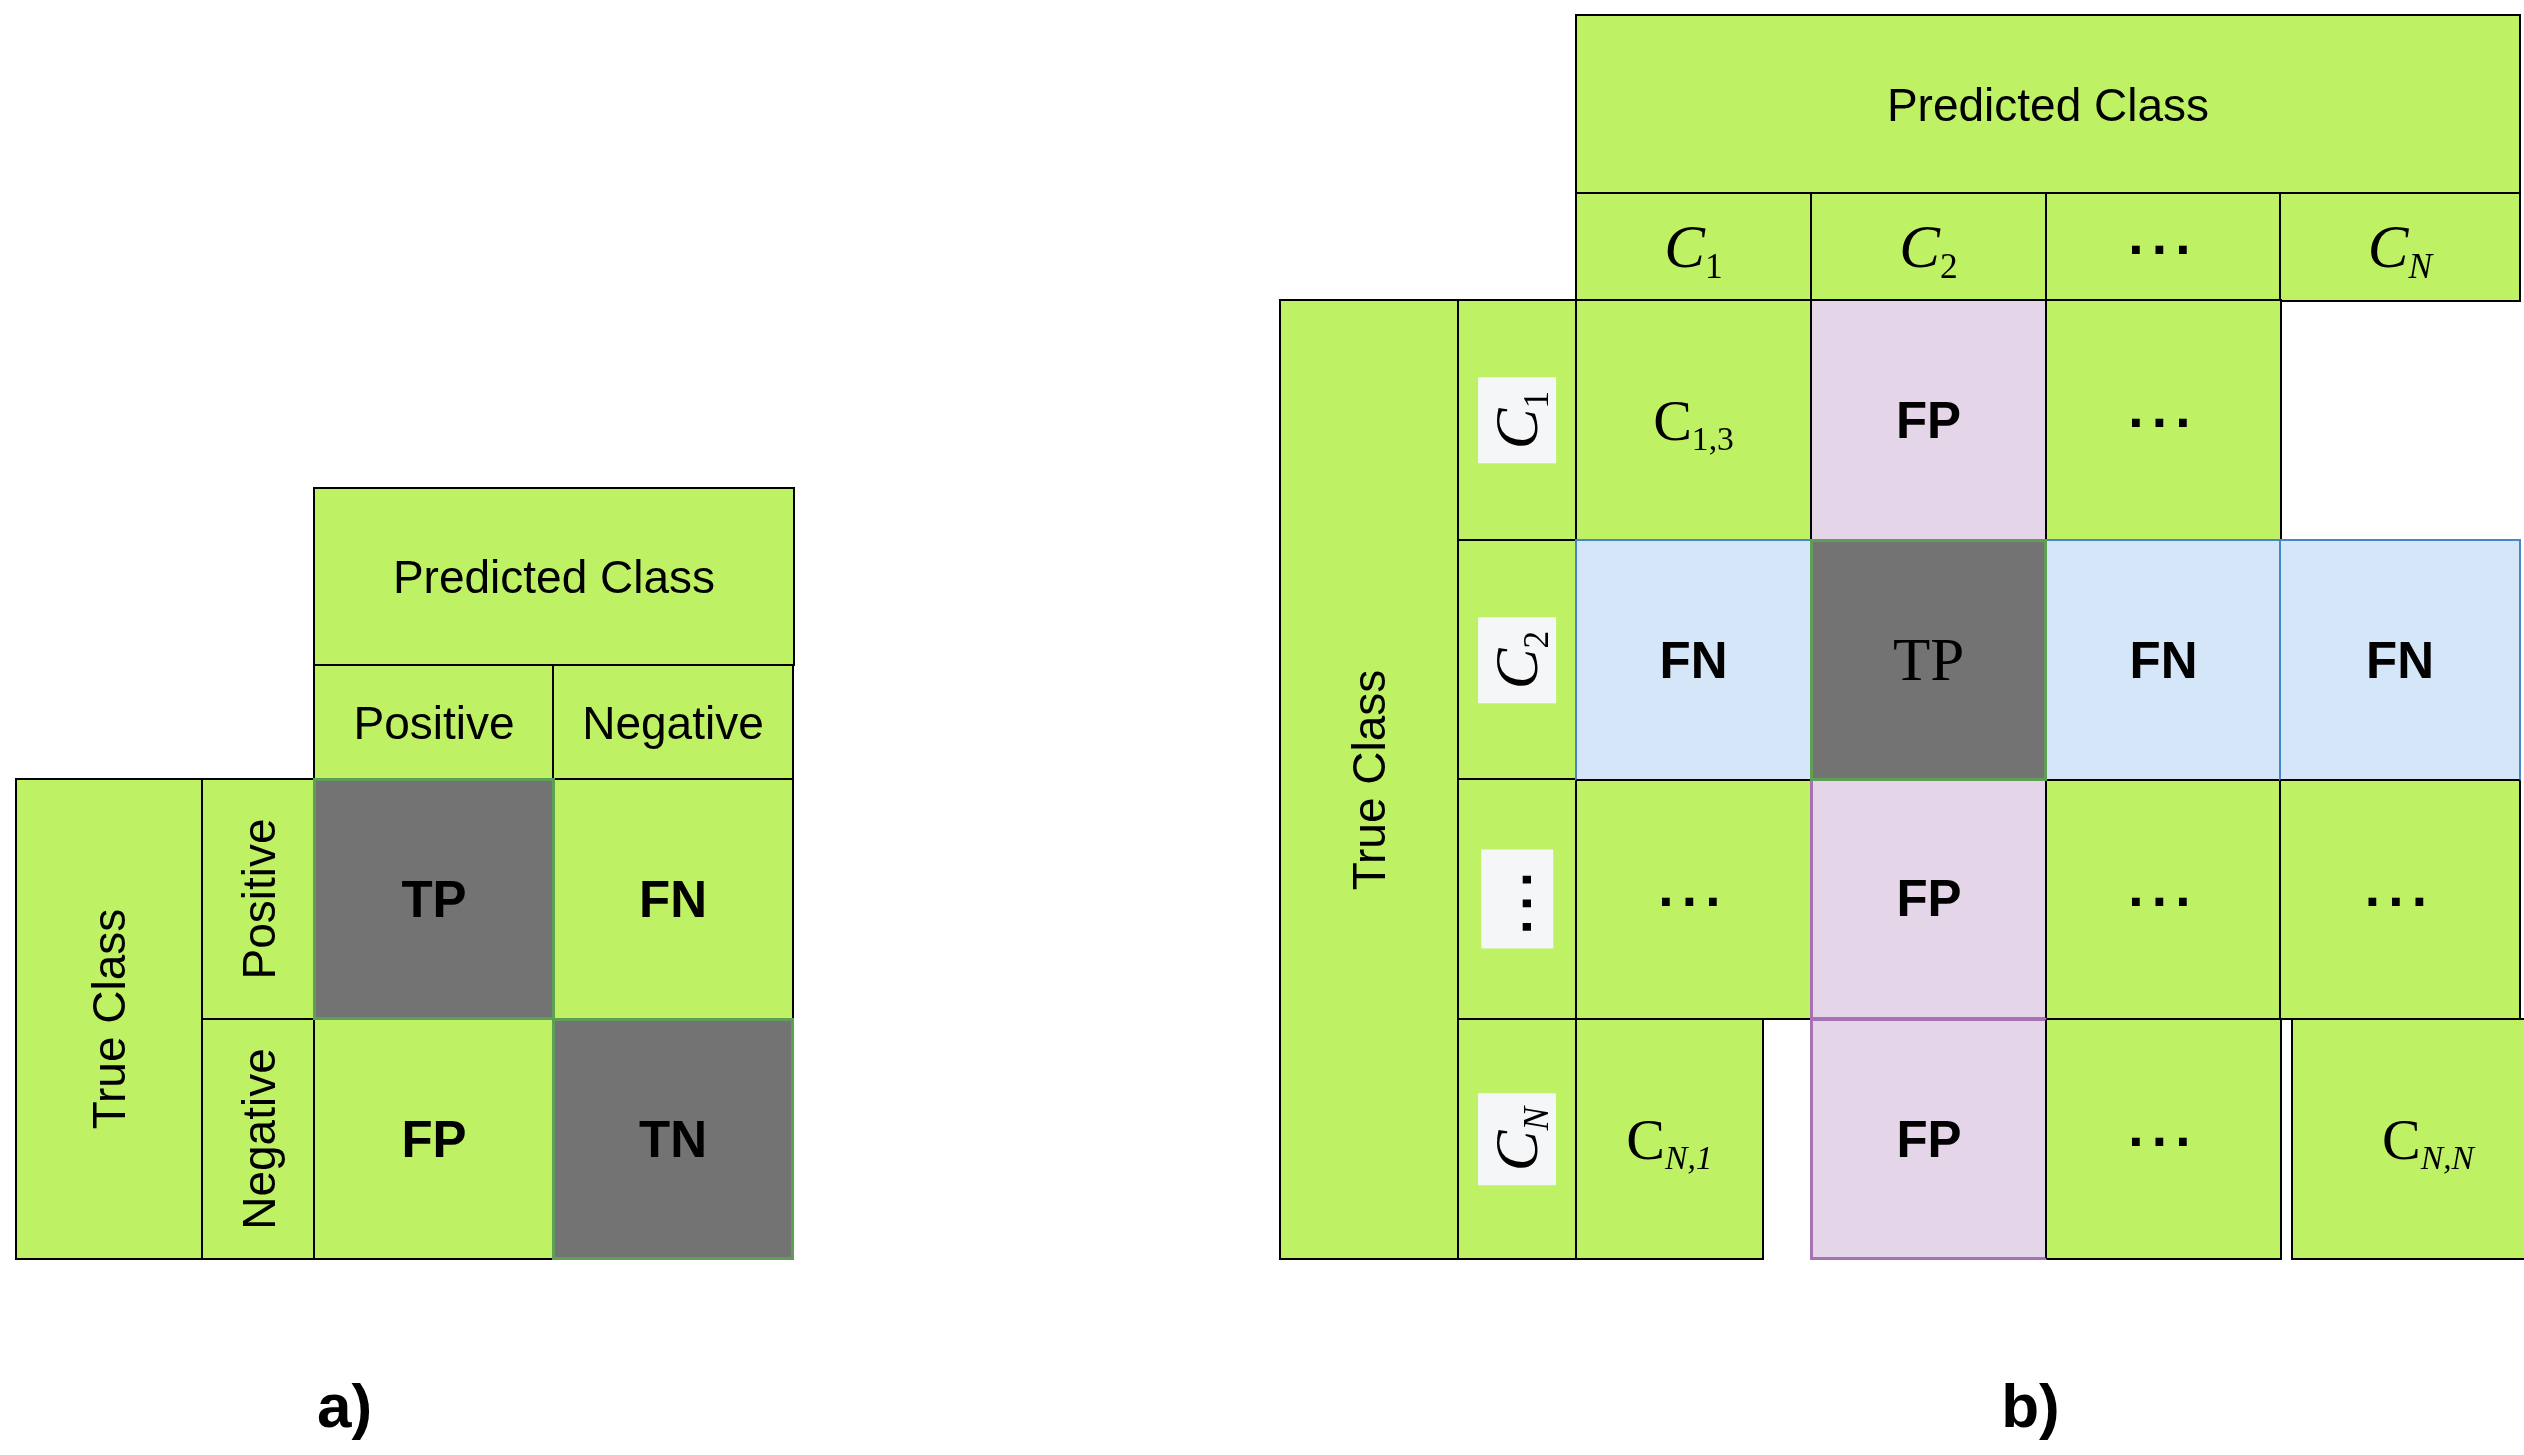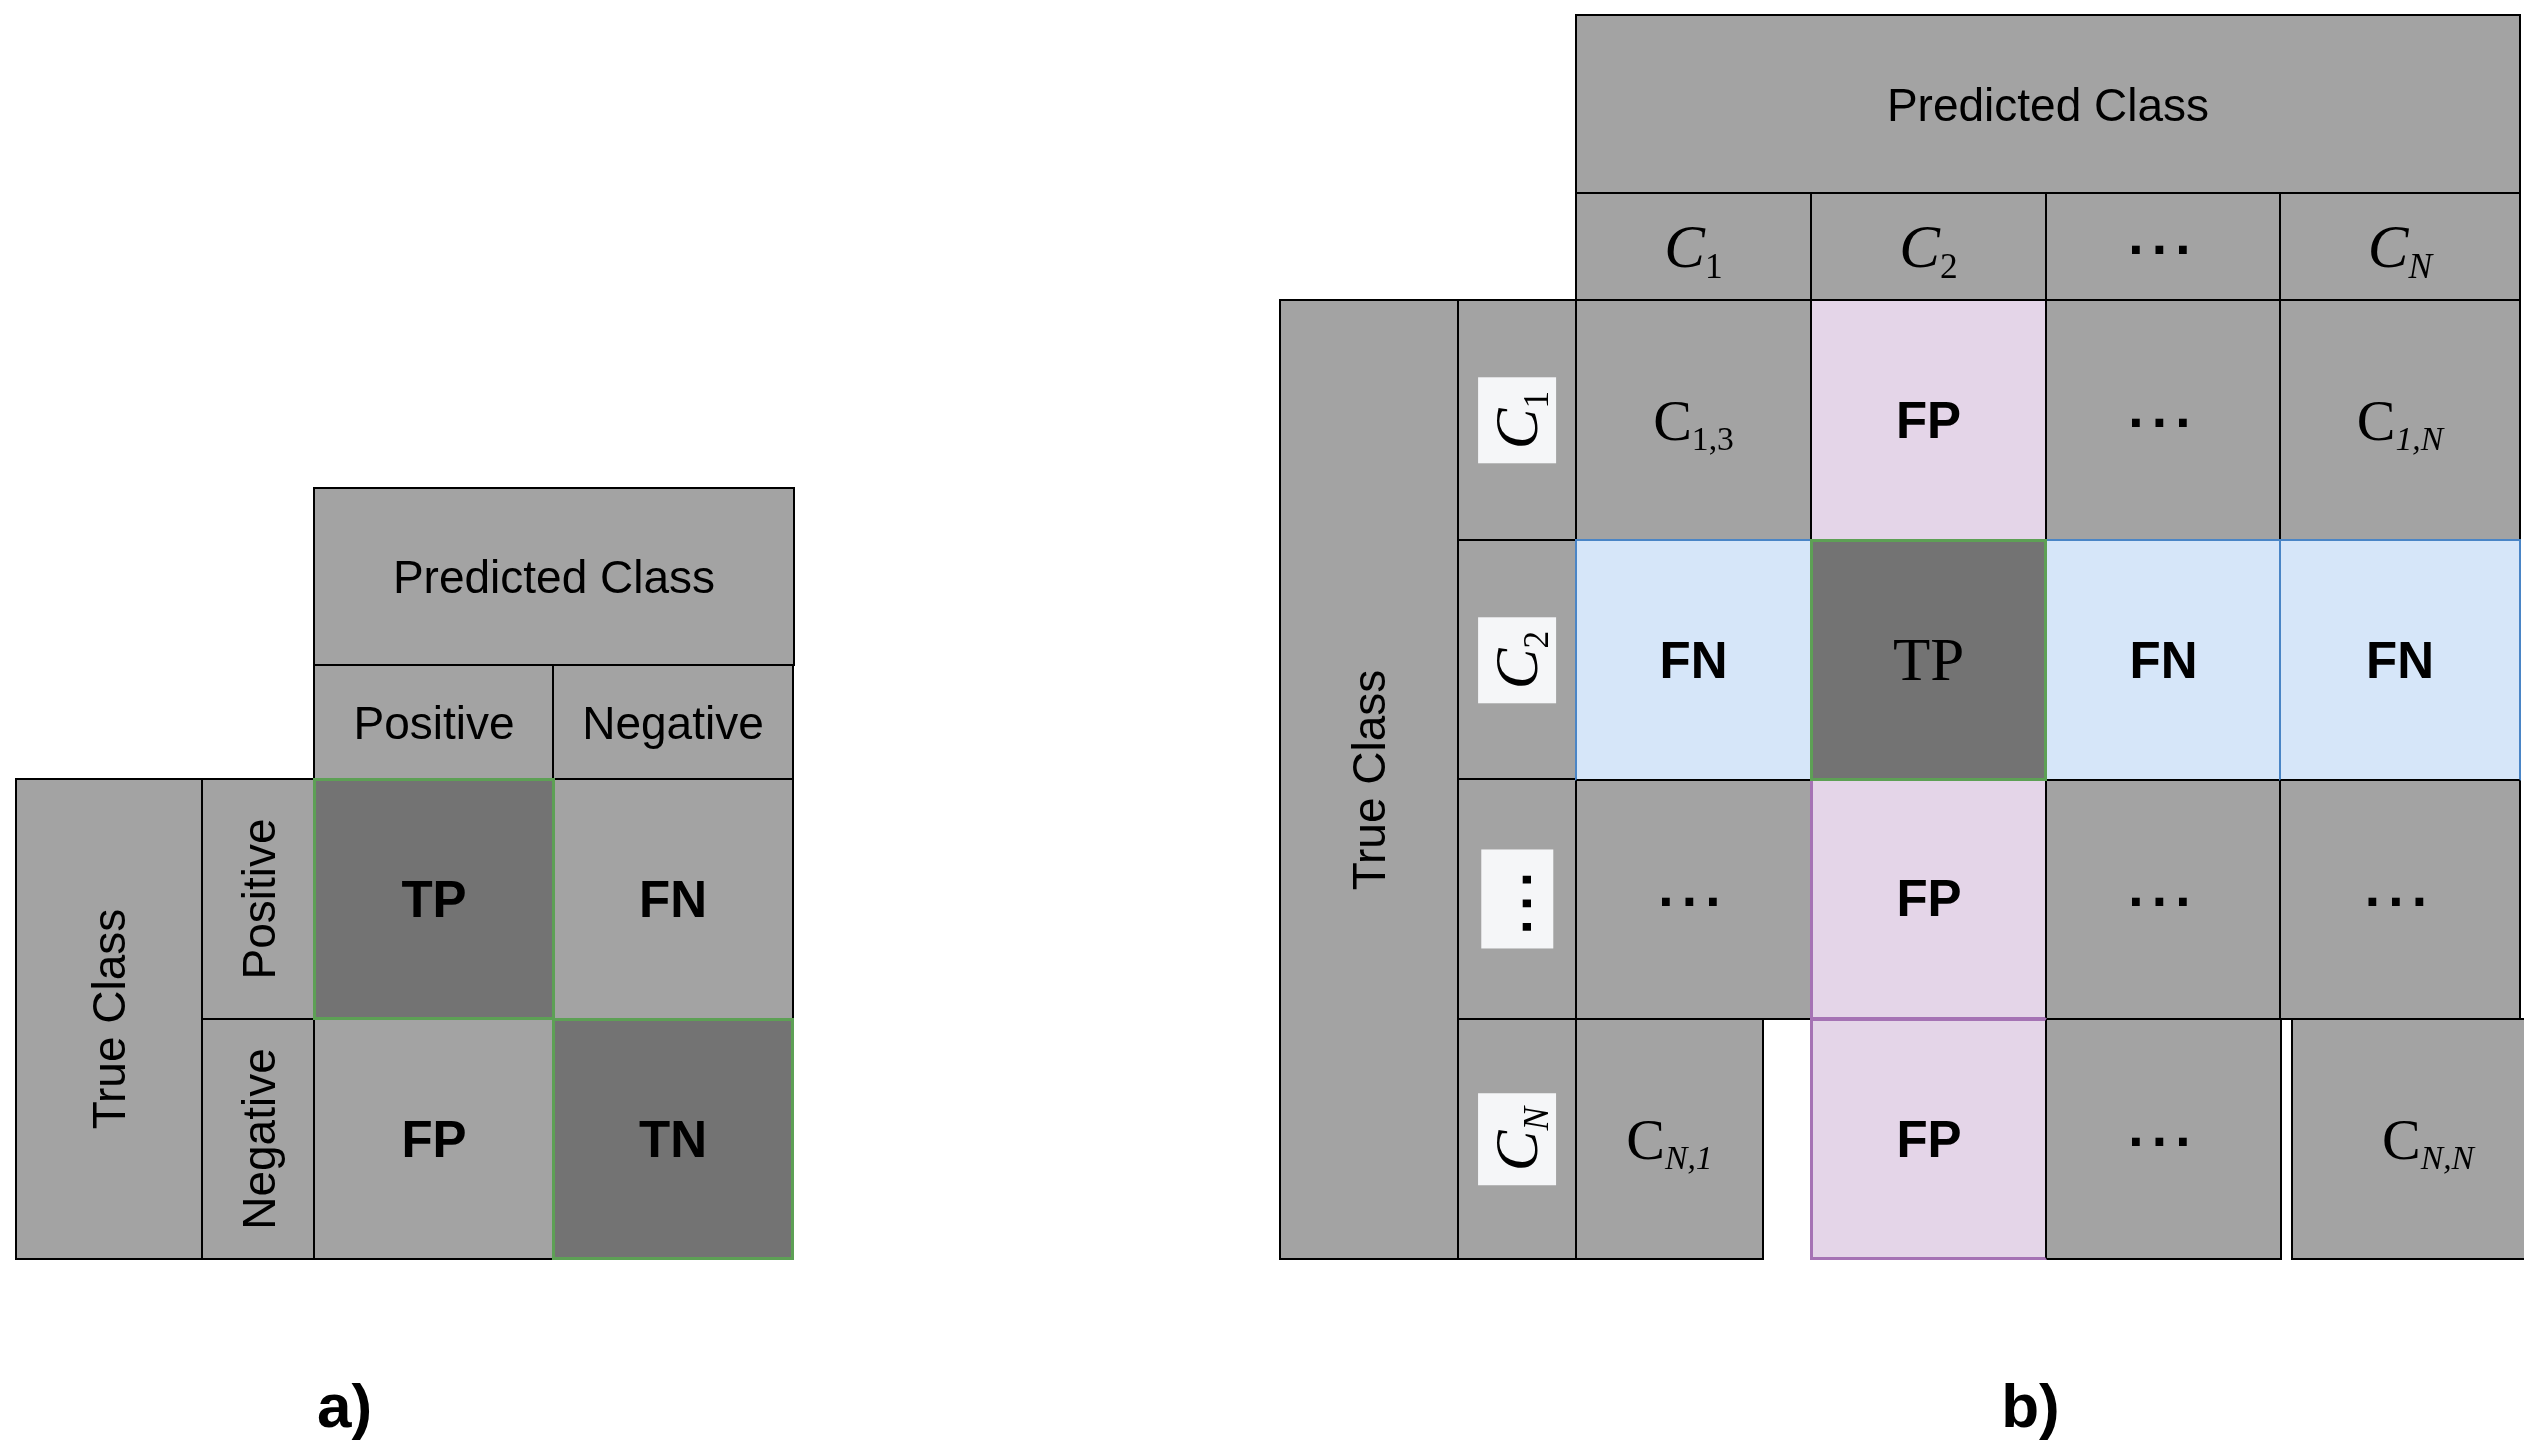--- a/index.html
+++ b/index.html
@@ -1,18 +1,18 @@
 <!DOCTYPE html>
 <html style="font-size:11px"><head>
 <meta charset="utf-8">
 <style>
   html,body{margin:0;padding:0;background:#fff;}
   .canvas{position:relative;width:2525px;height:1456px;background:#ffffff;overflow:hidden;
           font-family:"Liberation Sans",sans-serif;color:#000;}
-  .cell{position:absolute;box-sizing:border-box;border:2.8px solid #000;background:#a3a3a3;
+  .cell{position:absolute;box-sizing:border-box;border:2.8px solid #000;background:#bef264;
         display:flex;align-items:center;justify-content:center;z-index:1;}
   .sans{font-size:46px;}
   .boldcell{font-size:51px;font-weight:700;}
   .serif{font-family:"Liberation Serif",serif;font-size:58px;}
   .seriftp{font-family:"Liberation Serif",serif;font-size:61px;}
   .mathit{font-style:italic;font-size:61px;font-family:"Liberation Serif",serif;}
   sub{font-size:0.58em;line-height:0;vertical-align:-0.3em;font-style:normal;}
   sub.sub-it{font-style:italic;}
   .rot{transform:rotate(-90deg);white-space:nowrap;display:inline-block;}
   .mathbox{background:#f5f6f8;padding:4.1px 14px;}
@@ -106,23 +106,20 @@
 
   <div class="cell serif" style="left:1575px;top:299px;width:237px;height:242px;">
     <span><span>C</span><sub>1,3</sub></span>
   </div>
   <div class="cell boldcell purple-plain" style="left:1810px;top:299px;width:237px;height:242px;">
     <span>FP</span>
   </div>
   <div class="cell" style="left:2045px;top:299px;width:237px;height:242px;">
     <span class="dotsy">...</span>
   </div>
-  <div class="cell serif" style="left:2279px;top:299px;width:242px;height:242px;">
-    <span><span>C</span><sub class="sub-it">1,N</sub></span>
-  </div>
 
   <div class="cell boldcell blue" style="left:1575px;top:539px;width:237px;height:242px;">
     <span>FN</span>
   </div>
   <div class="cell boldcell blue" style="left:2045px;top:539px;width:237px;height:242px;">
     <span>FN</span>
   </div>
   <div class="cell boldcell blue" style="left:2279px;top:539px;width:242px;height:242px;">
     <span>FN</span>
   </div>

